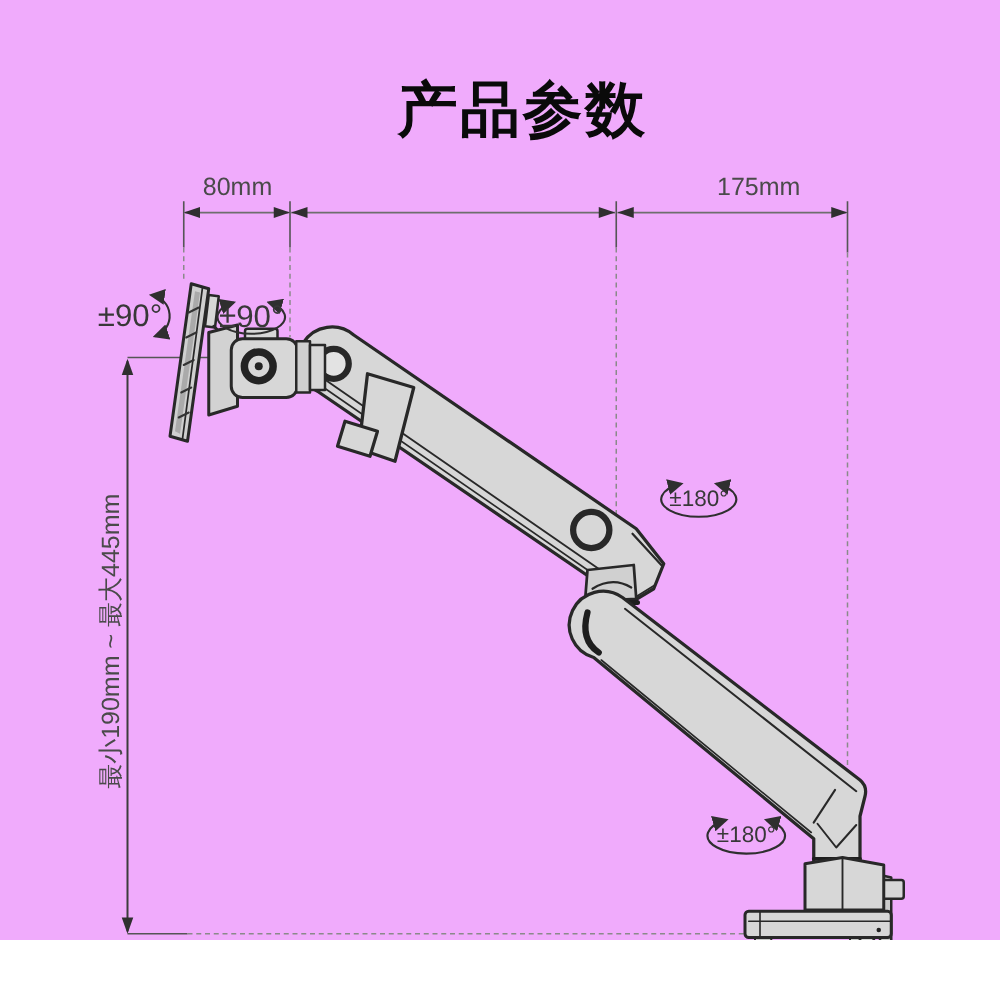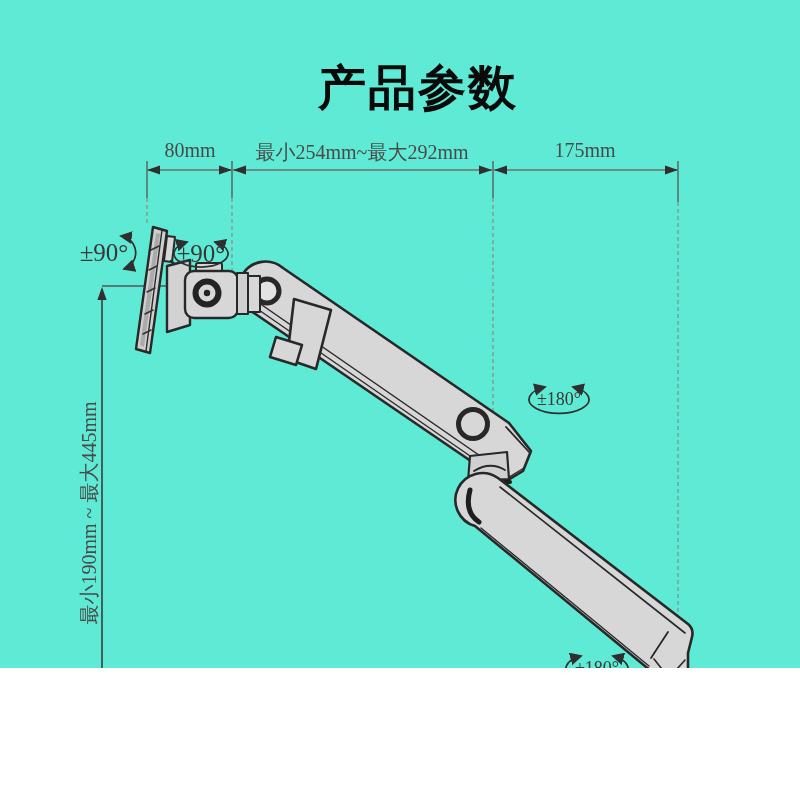--- a/index.html
+++ b/index.html
@@ -1,29 +1,29 @@
 <!DOCTYPE html>
 <html><head>
 <meta charset="utf-8">
 <style>
   html,body{margin:0;padding:0;background:#ffffff;}
   .stage{
-    position:relative;width:800px;height:668px;background:#5eead4;
-    font-family:Liberation Serif, serif;overflow:hidden;
+    position:relative;width:800px;height:752px;background:#f0abfc;
+    font-family:Liberation Sans, sans-serif;overflow:hidden;
   }
   .stage svg{position:absolute;left:0;top:0;}
   .lbl{position:absolute;color:#4a4a4a;white-space:nowrap;}
   .title{
     top:56px;left:418px;transform:translateX(-50%);
     font-size:48px;font-weight:700;color:#0a0a0a;letter-spacing:2px;
   }
   .dim{top:139px;font-size:20px;text-align:center;transform:translateX(-50%);}
   .dim-left{left:190px;}
   .dim-mid{left:362px;}
-  .dim-right{left:585px;}
+  .dim-right{left:607px;}
   .dim-height{
     left:89px;top:513px;
     transform:translate(-50%,-50%) rotate(-90deg);
     font-size:20px;
   }
   .rot{font-size:25px;color:#383838;transform:translate(-50%,-50%);}
   .rot-tilt{left:104px;top:253px;}
   .rot-swivel{left:201px;top:254px;}
   .rot-elbow{left:559px;top:399px;font-size:18px;}
   .rot-base{left:597px;top:668px;font-size:18px;}
@@ -153,21 +153,20 @@
       <path d="M 121,236 A 17,17 0 0 1 124,269" marker-start="url(#ahr)" marker-end="url(#ah)"></path>
       <path d="M 187,242 A 27,13.5 0 1 0 215,242" marker-start="url(#ahr)" marker-end="url(#ah)"></path>
       <path d="M 545,387 A 30,14 0 1 0 573,387" marker-start="url(#ahr)" marker-end="url(#ah)"></path>
       <path d="M 581,656 A 31,14.5 0 1 0 613,656" marker-start="url(#ahr)" marker-end="url(#ah)"></path>
     </g>
   </svg>
 
   <div class="lbl title">产品参数</div>
 
   <div class="lbl dim dim-left">80mm</div>
-  <div class="lbl dim dim-mid">最小254mm~最大292mm</div>
   <div class="lbl dim dim-right">175mm</div>
   <div class="lbl dim-height">最小190mm ~ 最大445mm</div>
 
   <div class="lbl rot rot-tilt">±90°</div>
   <div class="lbl rot rot-swivel">±90°</div>
   <div class="lbl rot rot-elbow">±180°</div>
   <div class="lbl rot rot-base">±180°</div>
 </div>
 
 </body></html>

